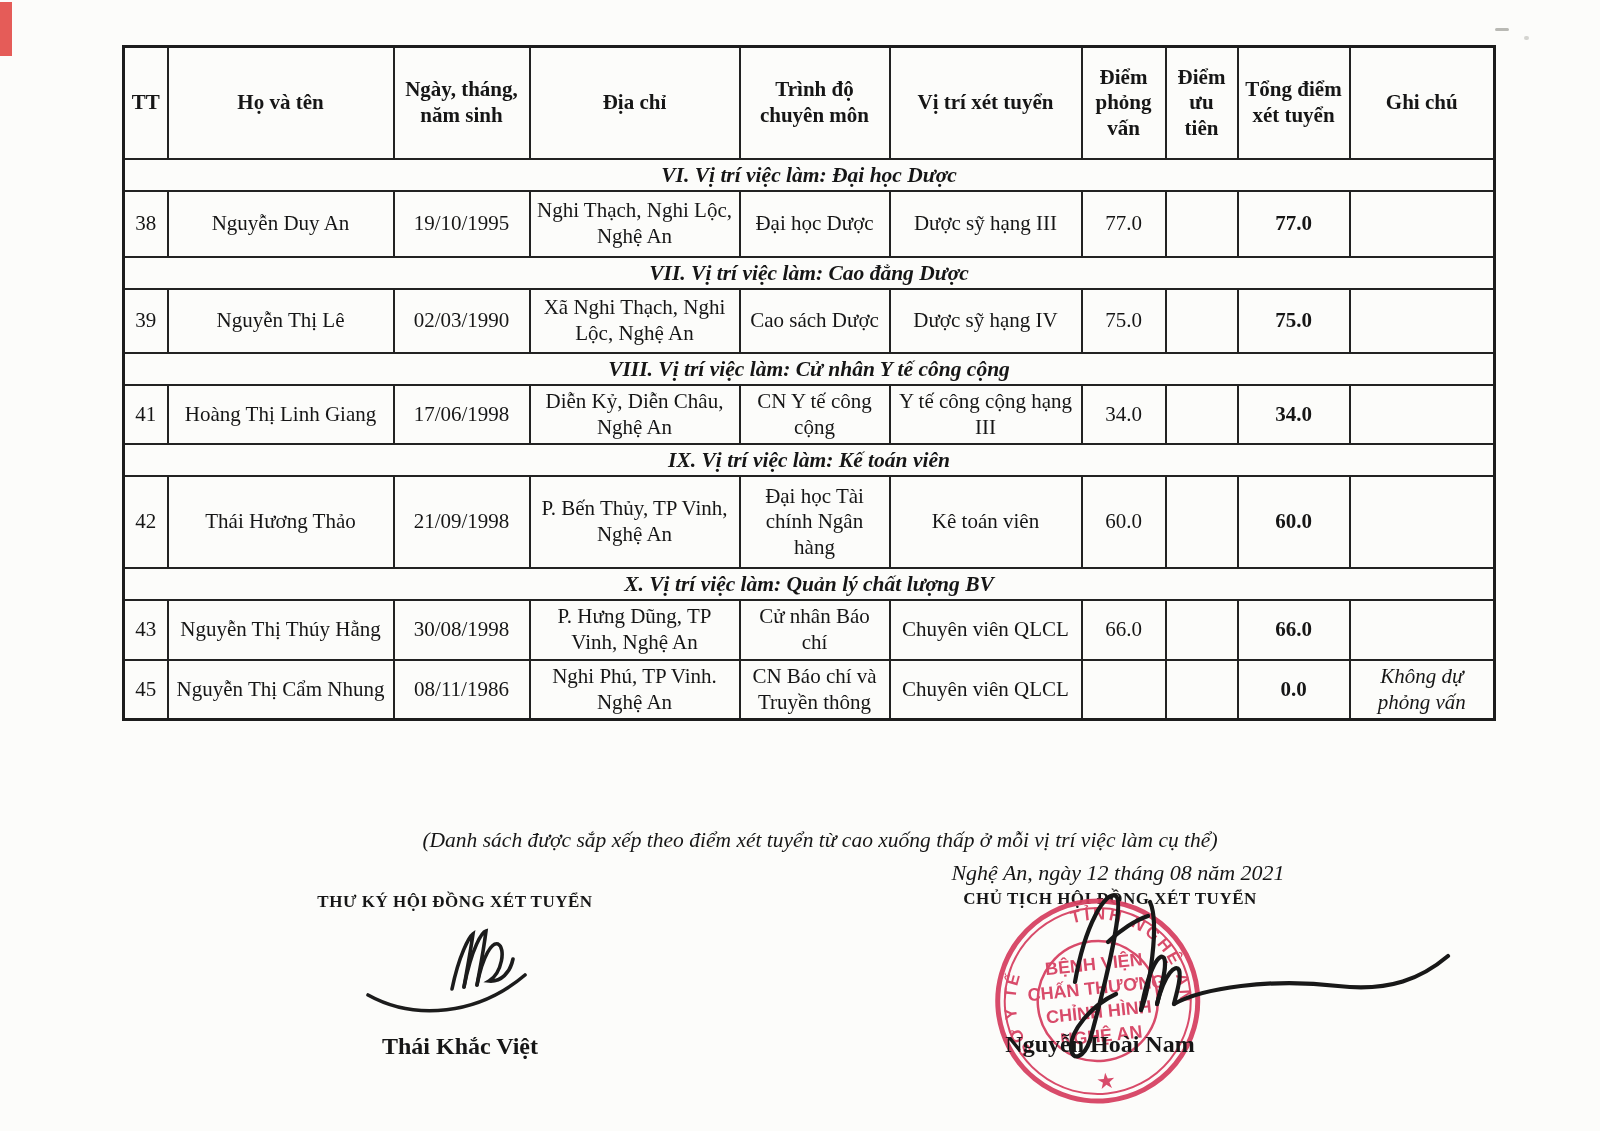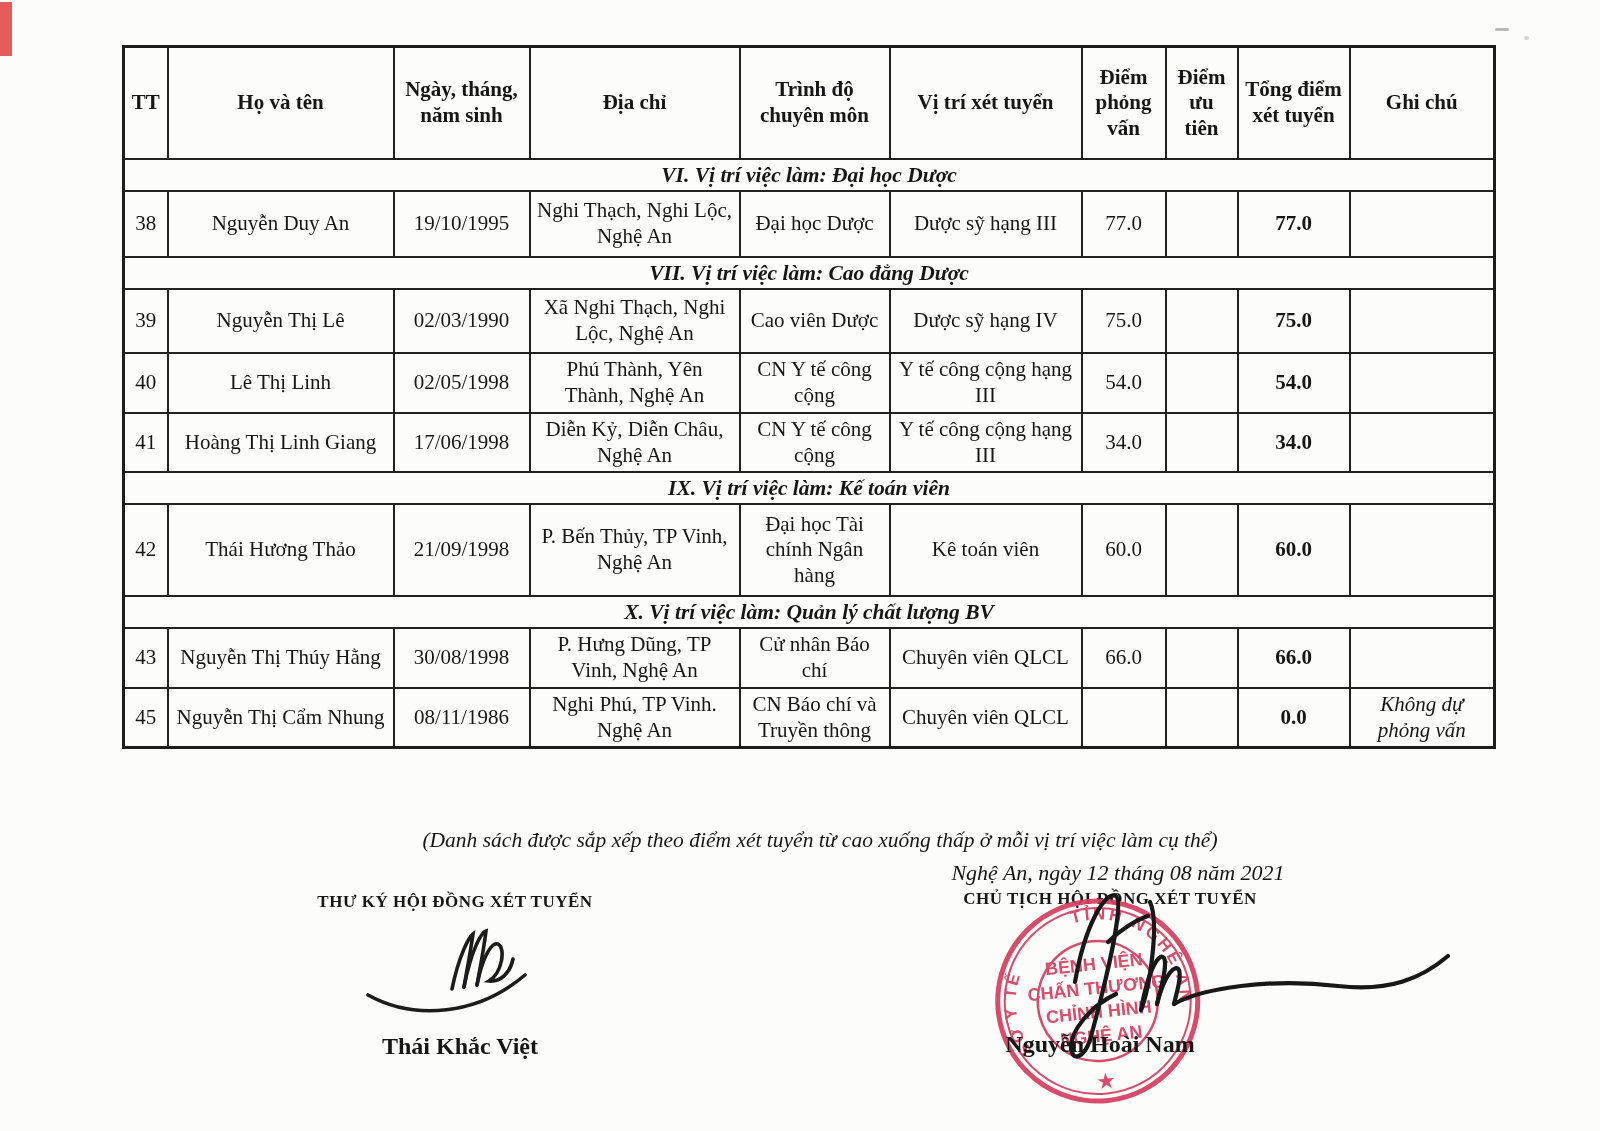--- a/index.html
+++ b/index.html
@@ -105,39 +105,30 @@
       </tr>
 
       <tr class="sect">
         <td colspan="10">VII. Vị trí việc làm: Cao đẳng Dược</td>
       </tr>
       <tr class="rh62">
         <td class="c-tt">39</td>
         <td class="c-name">Nguyễn Thị Lê</td>
         <td>02/03/1990</td>
         <td>Xã Nghi Thạch, Nghi Lộc, Nghệ An</td>
-        <td>Cao viên Dược</td>
+        <td>Cao sách Dược</td>
         <td>Dược sỹ hạng IV</td>
         <td>75.0</td>
         <td></td>
         <td class="c-total">75.0</td>
         <td class="c-notes"></td>
       </tr>
 
-      <tr class="rh58">
-        <td class="c-tt">40</td>
-        <td class="c-name">Lê Thị Linh</td>
-        <td>02/05/1998</td>
-        <td>Phú Thành, Yên Thành, Nghệ An</td>
-        <td>CN Y tế công cộng</td>
-        <td>Y tế công cộng hạng III</td>
-        <td>54.0</td>
-        <td></td>
-        <td class="c-total">54.0</td>
-        <td class="c-notes"></td>
+      <tr class="sect">
+        <td colspan="10">VIII. Vị trí việc làm: Cử nhân Y tế công cộng</td>
       </tr>
       <tr class="rh57">
         <td class="c-tt">41</td>
         <td class="c-name">Hoàng Thị Linh Giang</td>
         <td>17/06/1998</td>
         <td>Diễn Kỷ, Diễn Châu, Nghệ An</td>
         <td>CN Y tế công cộng</td>
         <td>Y tế công cộng hạng III</td>
         <td>34.0</td>
         <td></td>

